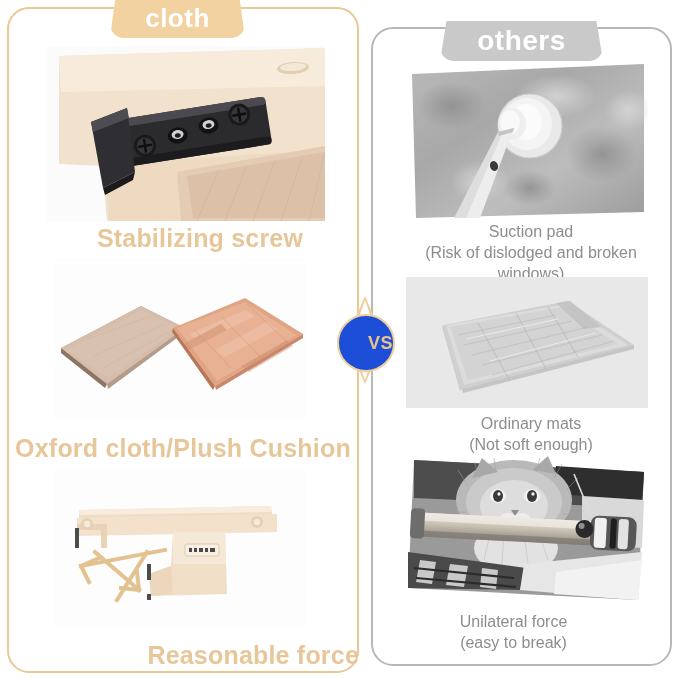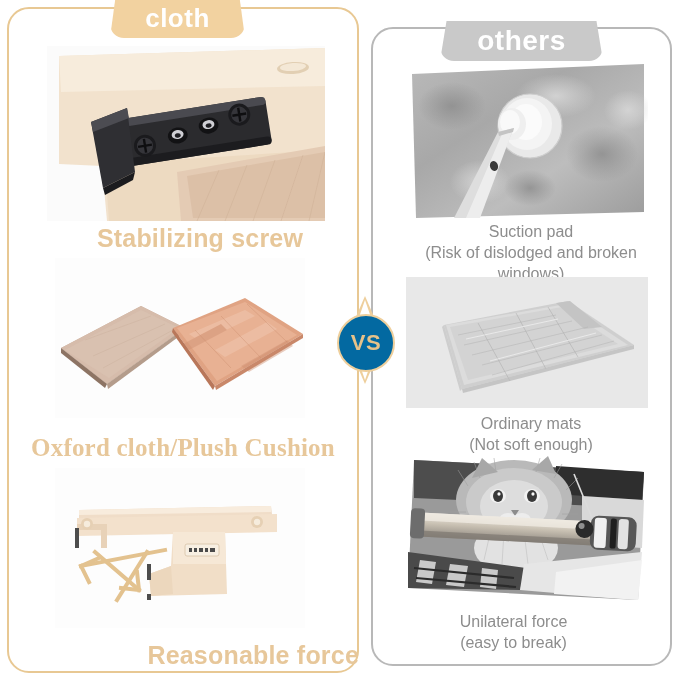--- a/index.html
+++ b/index.html
@@ -110,27 +110,27 @@
     height: 88px;
   }
   .vs-circle {
     position: absolute;
     left: 12px;
     top: 18px;
     width: 54px;
     height: 54px;
     border: 2px solid #eecf9c;
     border-radius: 50%;
-    background: #0369a1;
+    background: #1d4ed8;
     display: flex;
     align-items: center;
-    justify-content: center;
+    justify-content: flex-end;
     color: #e7c289;
     font-weight: bold;
-    font-size: 22px;
+    font-size: 18px;
     letter-spacing: .5px;
     z-index: 3;
   }
   .vs-spike {
     position: absolute;
     left: 50%;
     width: 0;
     height: 0;
     border-left: 13px solid transparent;
     border-right: 13px solid transparent;
@@ -247,21 +247,21 @@
       <g stroke="#c98b6c" stroke-width="0.8" opacity=".5">
         <path d="M140 72 L176 110"></path>
         <path d="M166 58 L206 100"></path>
         <path d="M192 46 L232 84"></path>
       </g>
       <path d="M118 70 L160 128 L158 132 L117 74 Z" fill="#b9775a"></path>
       <path d="M160 128 L248 76 L248 80 L161 132 Z" fill="#c9886a"></path>
     </svg>
   </div>
 </div>
-<div class="caption cap-ours" style="left:7px; top:434px; width:352px;font-family:Liberation Serif, serif;">Oxford cloth/Plush Cushion</div>
+<div class="caption cap-ours" style="left:7px; top:434px; width:352px;">Oxford cloth/Plush Cushion</div>
 
 <div class="panel" style="left:55px; top:468px; width:250px; height:160px;">
   <div class="photo">
     <svg class="ph-svg" viewBox="0 0 250 160" preserveAspectRatio="none">
       <rect x="0" y="0" width="250" height="160" fill="#fdfdfd"></rect>
 
       <path d="M24 42 L216 38 L218 54 L24 58 Z" fill="#f0ddc8"></path>
       <path d="M24 42 L216 38 L216 44 L24 47 Z" fill="#f8ecdd"></path>
 
       <path d="M22 50 L222 46 L222 66 L128 68 L116 110 L98 138 L22 140 Z" fill="#f4e2cd" opacity="0"></path>

